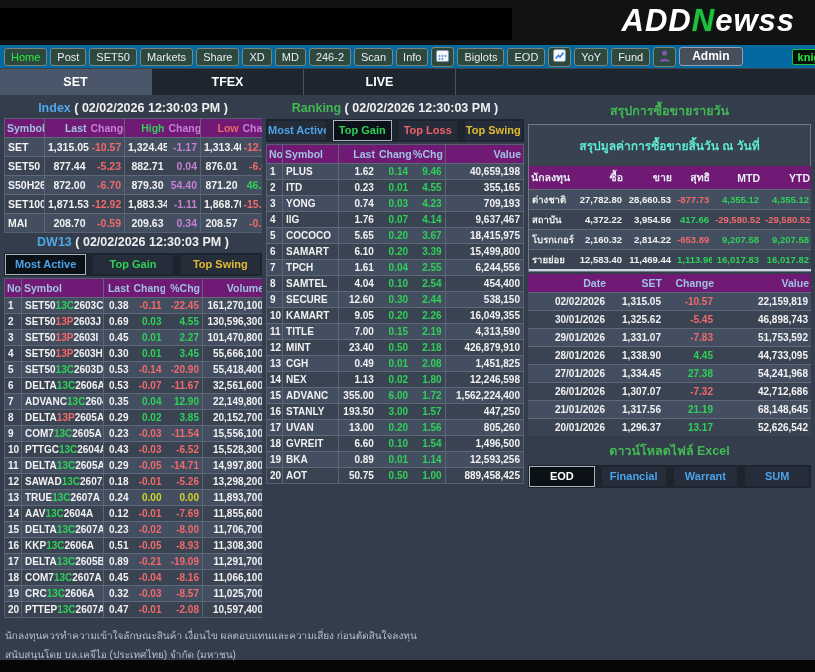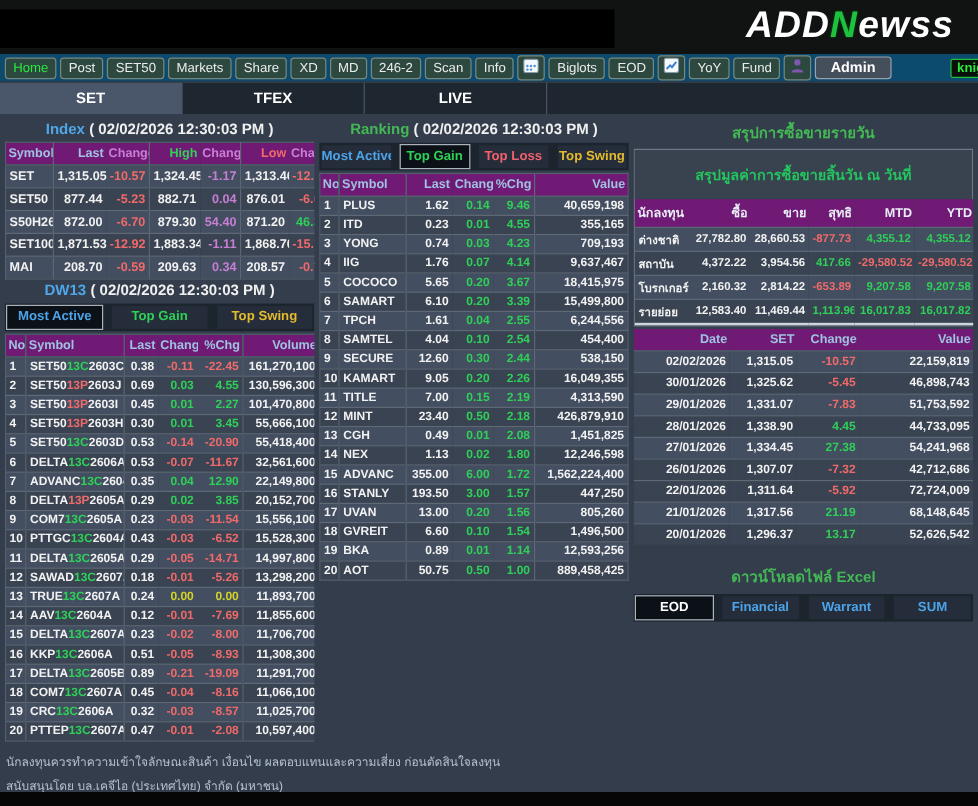--- a/index.html
+++ b/index.html
@@ -8,21 +8,21 @@
     background:#333d4b;
     font-family:"Liberation Sans","DejaVu Sans",sans-serif;
     color:#f0f0f0;
   }
   
   .top-strip { height:45px; background:#101311; position:relative; }
   .ad-box { position:absolute; left:0; top:8px; width:512px; height:32px; background:#000; }
   .logo { position:absolute; right:20px; top:3px; font-size:31px; font-weight:800; color:#fff; letter-spacing:1px; font-style:italic; }
   .logo .n { color:#1ec13e; text-shadow:0 0 2px #0a5c1d; }
   
-  .nav-bar { height:23px; background:#0c4a6e; display:flex; align-items:center; padding:0 4px; gap:3px; }
+  .nav-bar { height:23px; background:#0369a1; display:flex; align-items:center; padding:0 4px; gap:3px; }
   .nav-items { display:flex; gap:3px; align-items:center; }
   .nav-item { background:#2d483f; border:1px solid #77897f; border-radius:3px; color:#ececec;
     font-size:11px; padding:1px 6px; line-height:14px; cursor:pointer; white-space:nowrap; }
   .nav-item.active { color:#2ae83e; }
   .nav-item.icon-btn { padding:1px 4px; display:flex; align-items:center; }
   .admin-btn { margin-left:auto; margin-right:46px; background:#454f5c; border:1px solid #97a1ad; border-radius:3px;
     color:#fff; font-size:12px; font-weight:bold; padding:1px 12px; line-height:15px; cursor:pointer;
     font-family:"Liberation Sans",sans-serif; }
   .user-chip { background:#0a0f0a; border:1px solid #1ec13e; color:#2ae83e; font-size:11px; font-weight:bold;
     padding:1px 5px; border-radius:2px; cursor:pointer; }
@@ -65,27 +65,27 @@
   .subtab { flex:1; text-align:center; font-size:11px; font-weight:bold; line-height:19px;
     background:#242d39; cursor:pointer; white-space:nowrap; overflow:hidden; }
   .subtab.active { background:#0c1117; outline:1px solid #aab2bc; }
   .t-blue   { color:#4da3e8; }
   .t-green  { color:#2fd058; }
   .t-red    { color:#f0606d; }
   .t-yellow { color:#e3bb2e; }
   .t-white  { color:#fff; }
   
   .sum-wrap { border:1px solid #707a87; margin-bottom:2px; }
-  .sum-box { background:#39424f; color:#22c55e; font-weight:bold; font-size:12px; text-align:center; padding:11px 4px; }
+  .sum-box { background:#39424f; color:#5eead4; font-weight:bold; font-size:12px; text-align:center; padding:11px 4px; }
   #investorTable { border:none; border-bottom:2px solid #cfd5dc; }
   #investorTable th { color:#e8eef5; }
   #investorTable td { font-size:9.5px; }
   #dateTable { border:none; }
   #dateTable td { font-size:10px; padding:3px 3px; }
-  .excel-title { text-align:center; color:#43b854; font-weight:bold; font-size:12.5px; padding:5px 0 3px;margin-top:12px; }
+  .excel-title { text-align:center; color:#43b854; font-weight:bold; font-size:12.5px; padding:5px 0 3px; }
   
   .footer { padding:2px 5px; }
   .disclaimer { max-width:470px; font-size:10px; color:#b6c0cc; line-height:1.25; }
   .sponsor { font-size:10px; color:#b6c0cc; margin-top:4px; }
   .bottom-bar { position:absolute; left:0; bottom:0; width:815px; height:12px; background:#060606; }
 </style>
 </head>
 <body>
 
 <div class="top-strip">
@@ -712,26 +712,20 @@
             <td class="num">1,334.45</td>
             <td class="num pos">27.38</td>
             <td class="num">54,241,968</td>
           </tr>
           <tr class="even">
             <td class="num">26/01/2026</td>
             <td class="num">1,307.07</td>
             <td class="num neg">-7.32</td>
             <td class="num">42,712,686</td>
           </tr>
-          <tr class="even">
-            <td class="num">22/01/2026</td>
-            <td class="num">1,311.64</td>
-            <td class="num neg">-5.92</td>
-            <td class="num">72,724,009</td>
-          </tr>
           <tr class="odd">
             <td class="num">21/01/2026</td>
             <td class="num">1,317.56</td>
             <td class="num pos">21.19</td>
             <td class="num">68,148,645</td>
           </tr>
           <tr class="even">
             <td class="num">20/01/2026</td>
             <td class="num">1,296.37</td>
             <td class="num pos">13.17</td>

